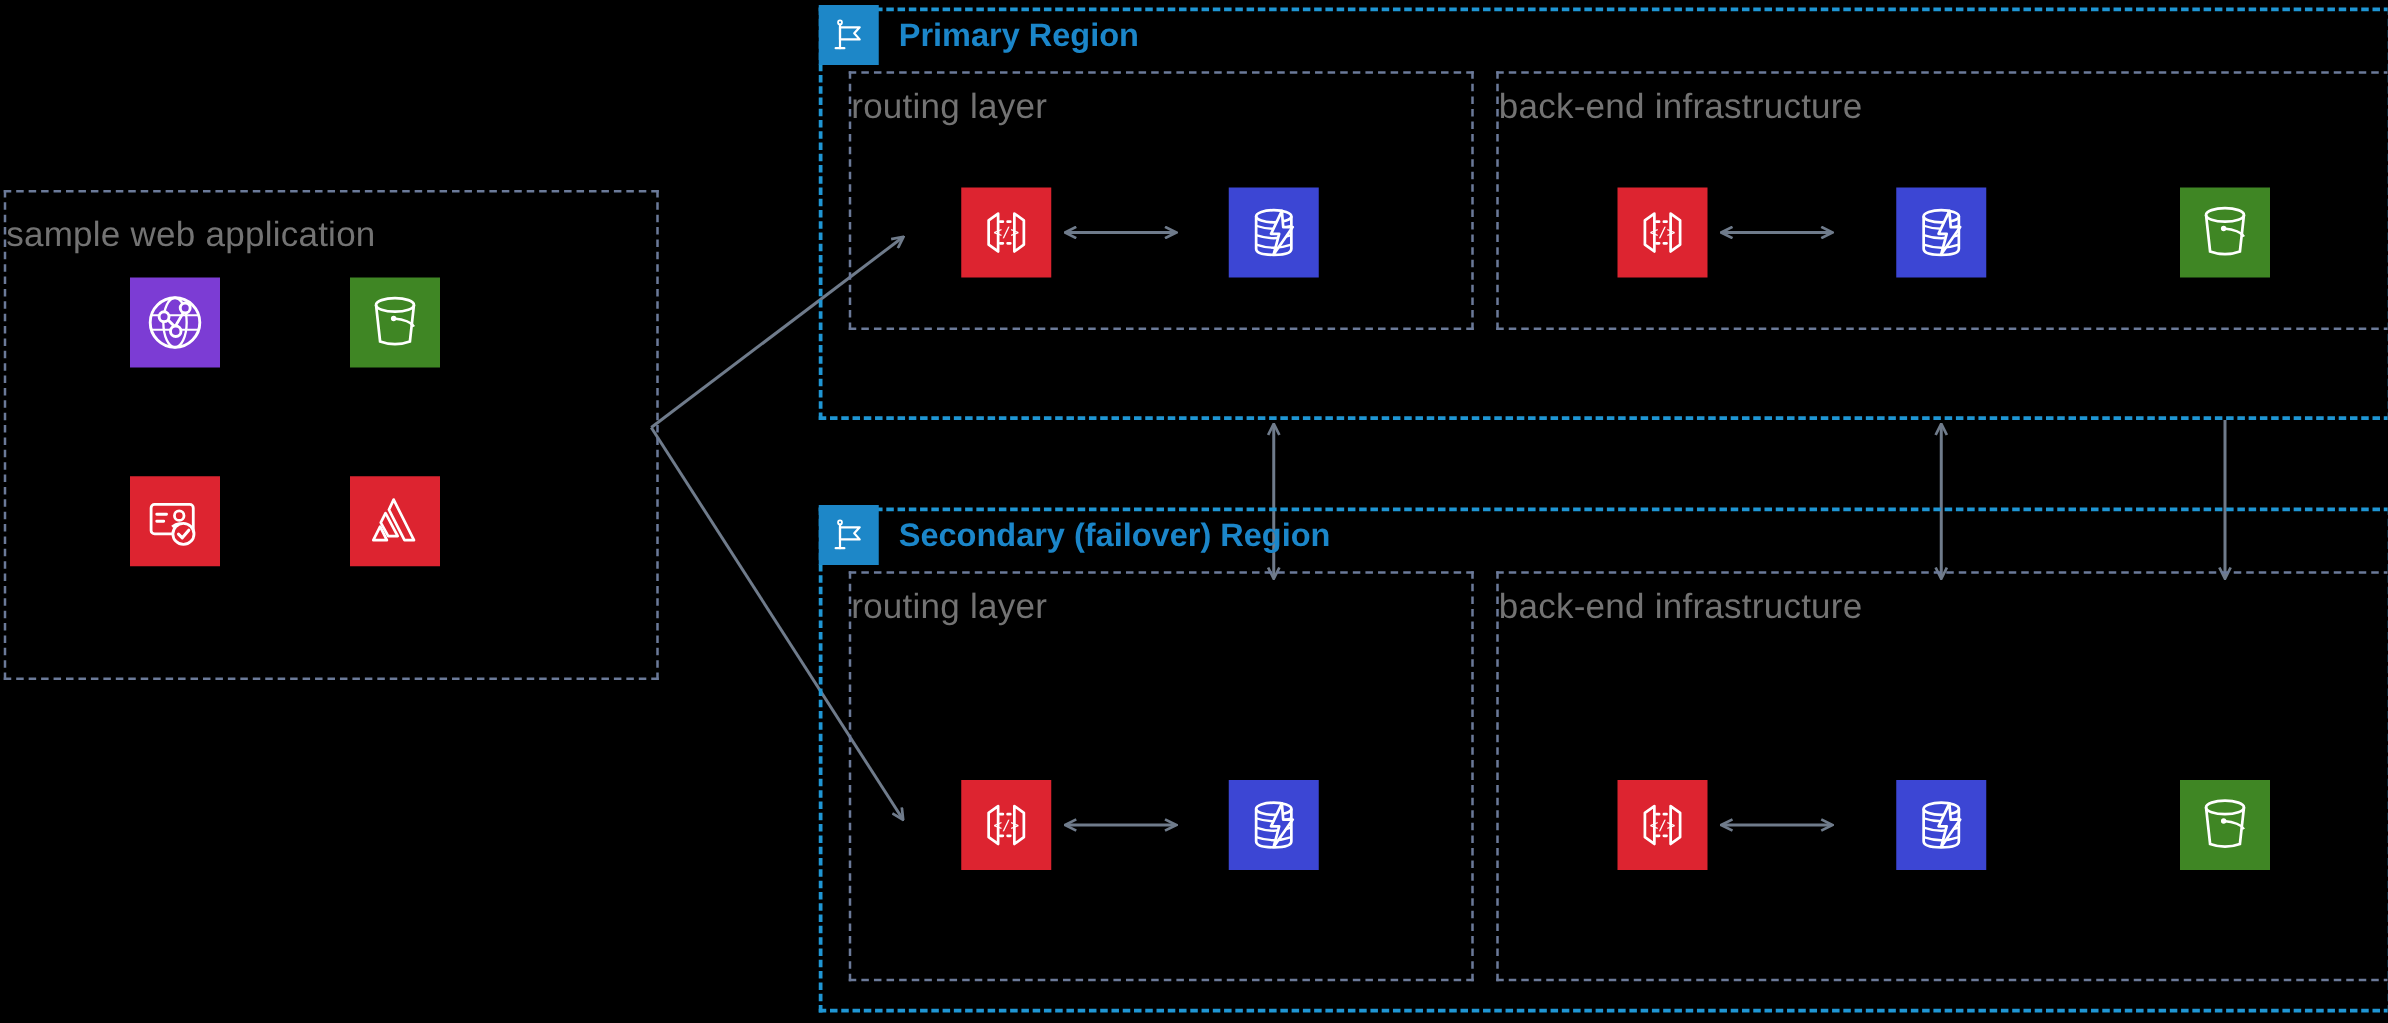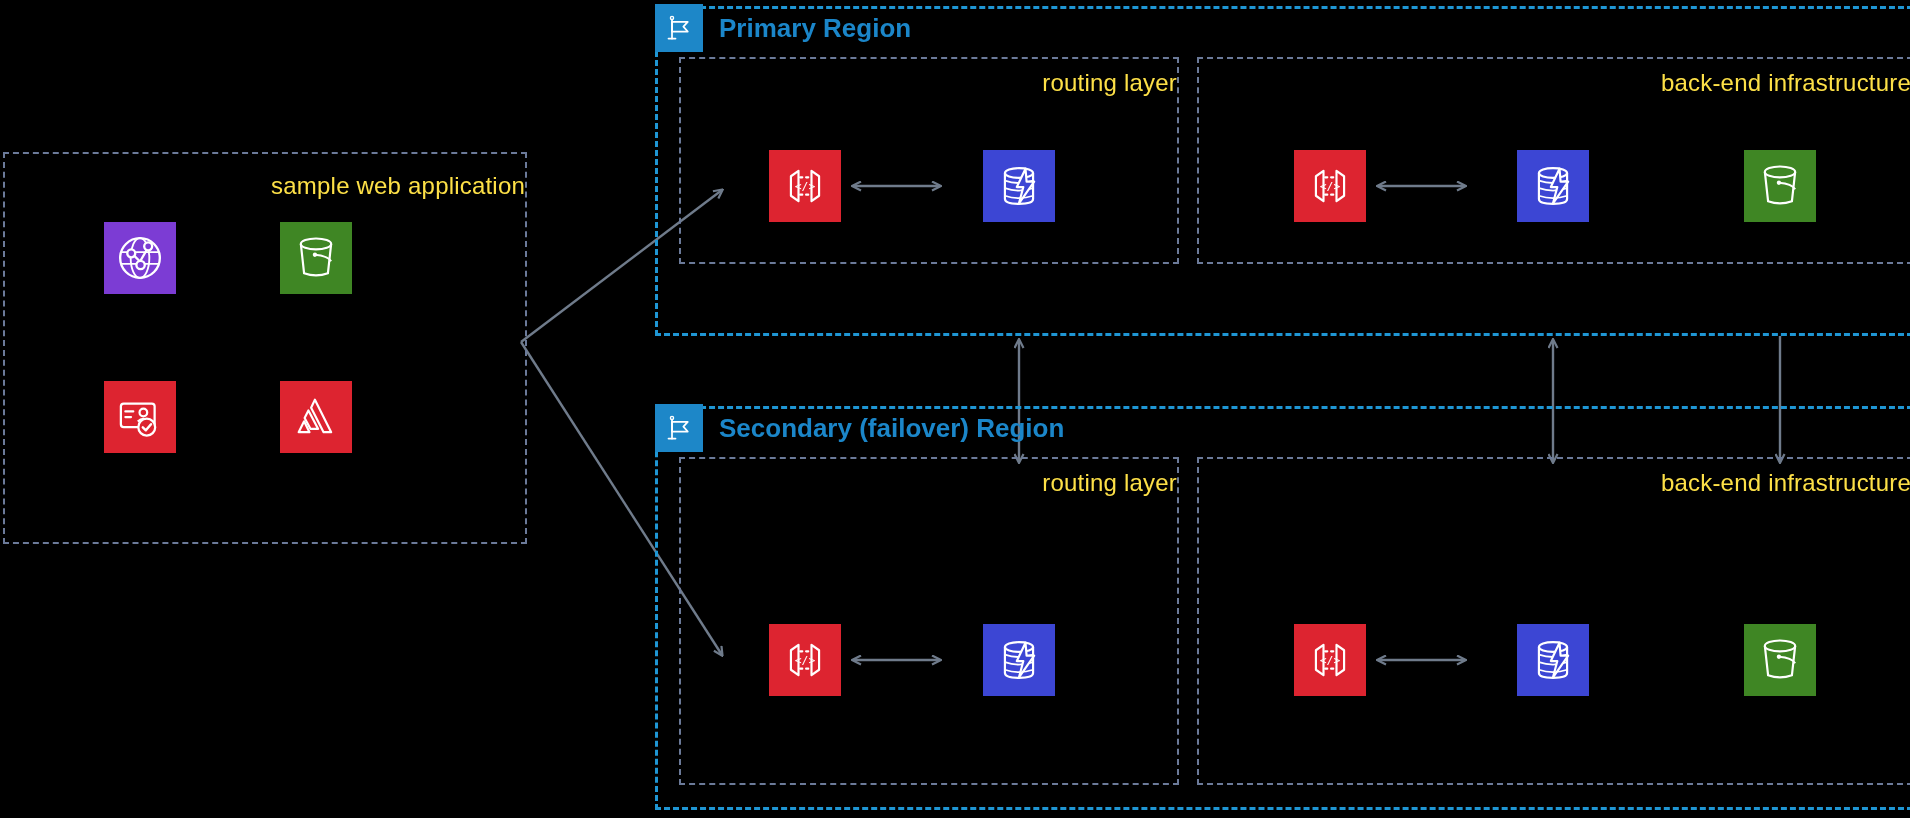--- a/index.html
+++ b/index.html
@@ -5,22 +5,22 @@
   html,body{margin:0;padding:0;background:#000;}
   body{width:1910px;height:818px;position:relative;overflow:hidden;
        font-family:"Liberation Sans","DejaVu Sans",sans-serif;}
   .stage{position:absolute;left:0;top:0;width:1910px;height:818px;}
 
   
   .box{position:absolute;box-sizing:border-box;}
   .box-grey{border:2px dashed #6b7a99;}
   .box-blue{border:3px dashed #1f96d4;}
 
-  .caption{position:absolute;width:100%;text-align:right;
-           color:#fde047;font-size:24px;letter-spacing:.2px;white-space:nowrap;}
+  .caption{position:absolute;width:100%;text-align:left;
+           color:#737373;font-size:28px;letter-spacing:.2px;white-space:nowrap;}
 
   
   .region-head{position:absolute;display:flex;align-items:center;height:48px;}
   .flag-badge{width:48px;height:48px;background:#1d87c8;flex:0 0 48px;
               display:flex;align-items:center;justify-content:center;}
   .region-title{color:#1b86c9;font-size:26px;font-weight:bold;margin-left:16px;white-space:nowrap;}
 
   
   .tile{position:absolute;display:flex;align-items:center;justify-content:center;}
   .tile svg{display:block;}

